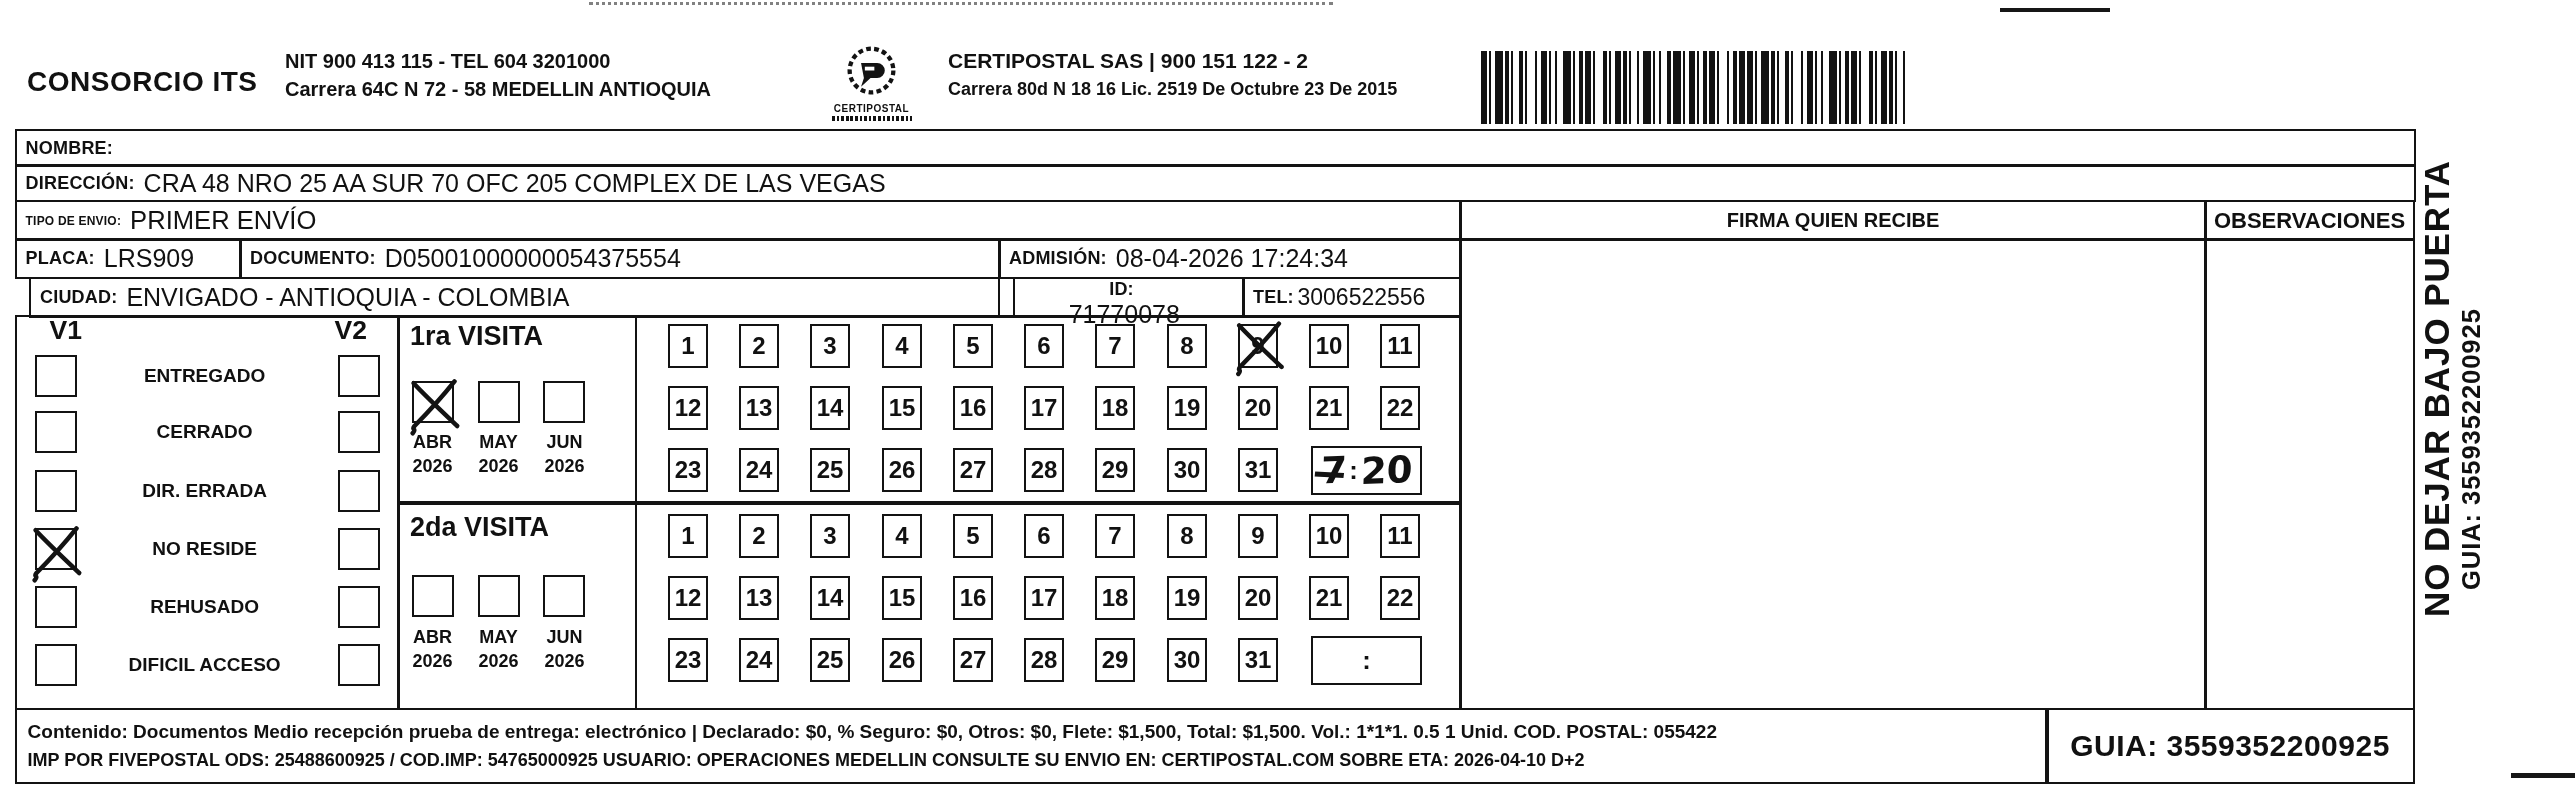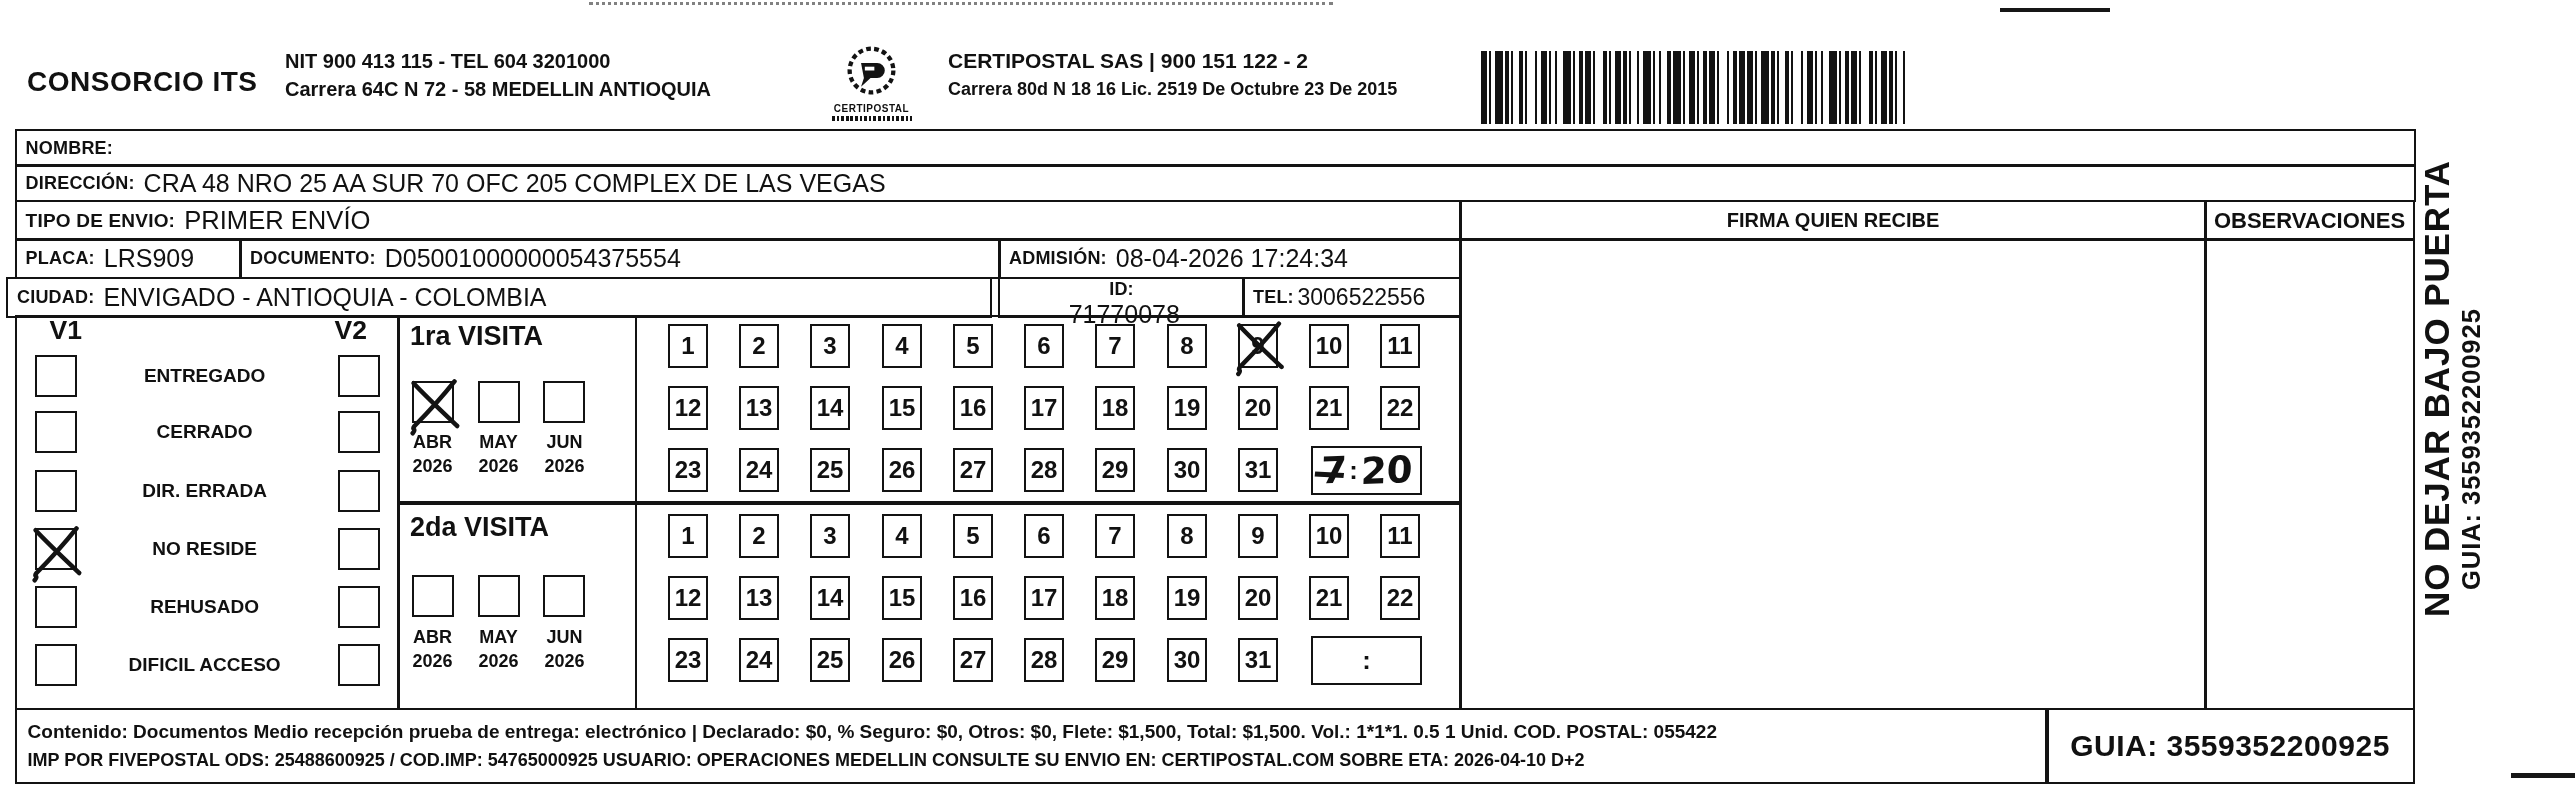--- a/index.html
+++ b/index.html
@@ -215,21 +215,21 @@
 
   <div class="cell" style="left:14.6px;top:129px;width:2401px;height:38px;">
     <span class="lab">NOMBRE:</span>
   </div>
   <div class="cell" style="left:14.6px;top:164px;width:2401px;height:38px;">
     <span class="lab">DIRECCIÓN:</span>
     <span class="val">CRA 48 NRO 25 AA SUR 70 OFC 205 COMPLEX DE LAS VEGAS</span>
   </div>
 
   <div class="cell" style="left:14.6px;top:200px;width:1447px;height:41px;">
-    <span class="lab" style="font-size:19px">TIPO DE ENVIO:</span>
+    <span class="lab" style="font-size:12px">TIPO DE ENVIO:</span>
     <span class="val" style="font-size:25.6px">PRIMER ENVÍO</span>
   </div>
   <div class="cell hdr-center" style="left:1459px;top:200px;width:748px;height:41px;">
     <span>FIRMA QUIEN RECIBE</span>
   </div>
   <div class="cell hdr-center" style="left:2204px;top:200px;width:211px;height:41px;font-size:22px;">
     <span>OBSERVACIONES</span>
   </div>
 
   <div class="cell" style="left:1459px;top:238px;width:748px;height:472px;"></div>
@@ -241,21 +241,21 @@
   </div>
   <div class="cell" style="left:239px;top:238px;width:762px;height:41px;">
     <span class="lab">DOCUMENTO:</span>
     <span class="val">D05001000000054375554</span>
   </div>
   <div class="cell" style="left:998px;top:238px;width:464px;height:41px;">
     <span class="lab">ADMISIÓN:</span>
     <span class="val">08-04-2026 17:24:34</span>
   </div>
 
-  <div class="cell" style="left:6px;top:277px;width:986px;height:41px;">
+  <div class="cell" style="left:29px;top:277px;width:986px;height:41px;">
     <span class="lab">CIUDAD:</span>
     <span class="val">ENVIGADO - ANTIOQUIA - COLOMBIA</span>
   </div>
   <div class="cell" style="left:998px;top:277px;width:247px;height:41px;flex-direction:column;">
     <span class="lab">ID:</span>
     <span class="val" style="margin-left:5.5px">71770078</span>
   </div>
   <div class="cell" style="left:1242px;top:277px;width:220px;height:41px;">
     <span class="lab">TEL:</span>
     <span class="val" style="margin-left:3.7px;font-size:23px">3006522556</span>

